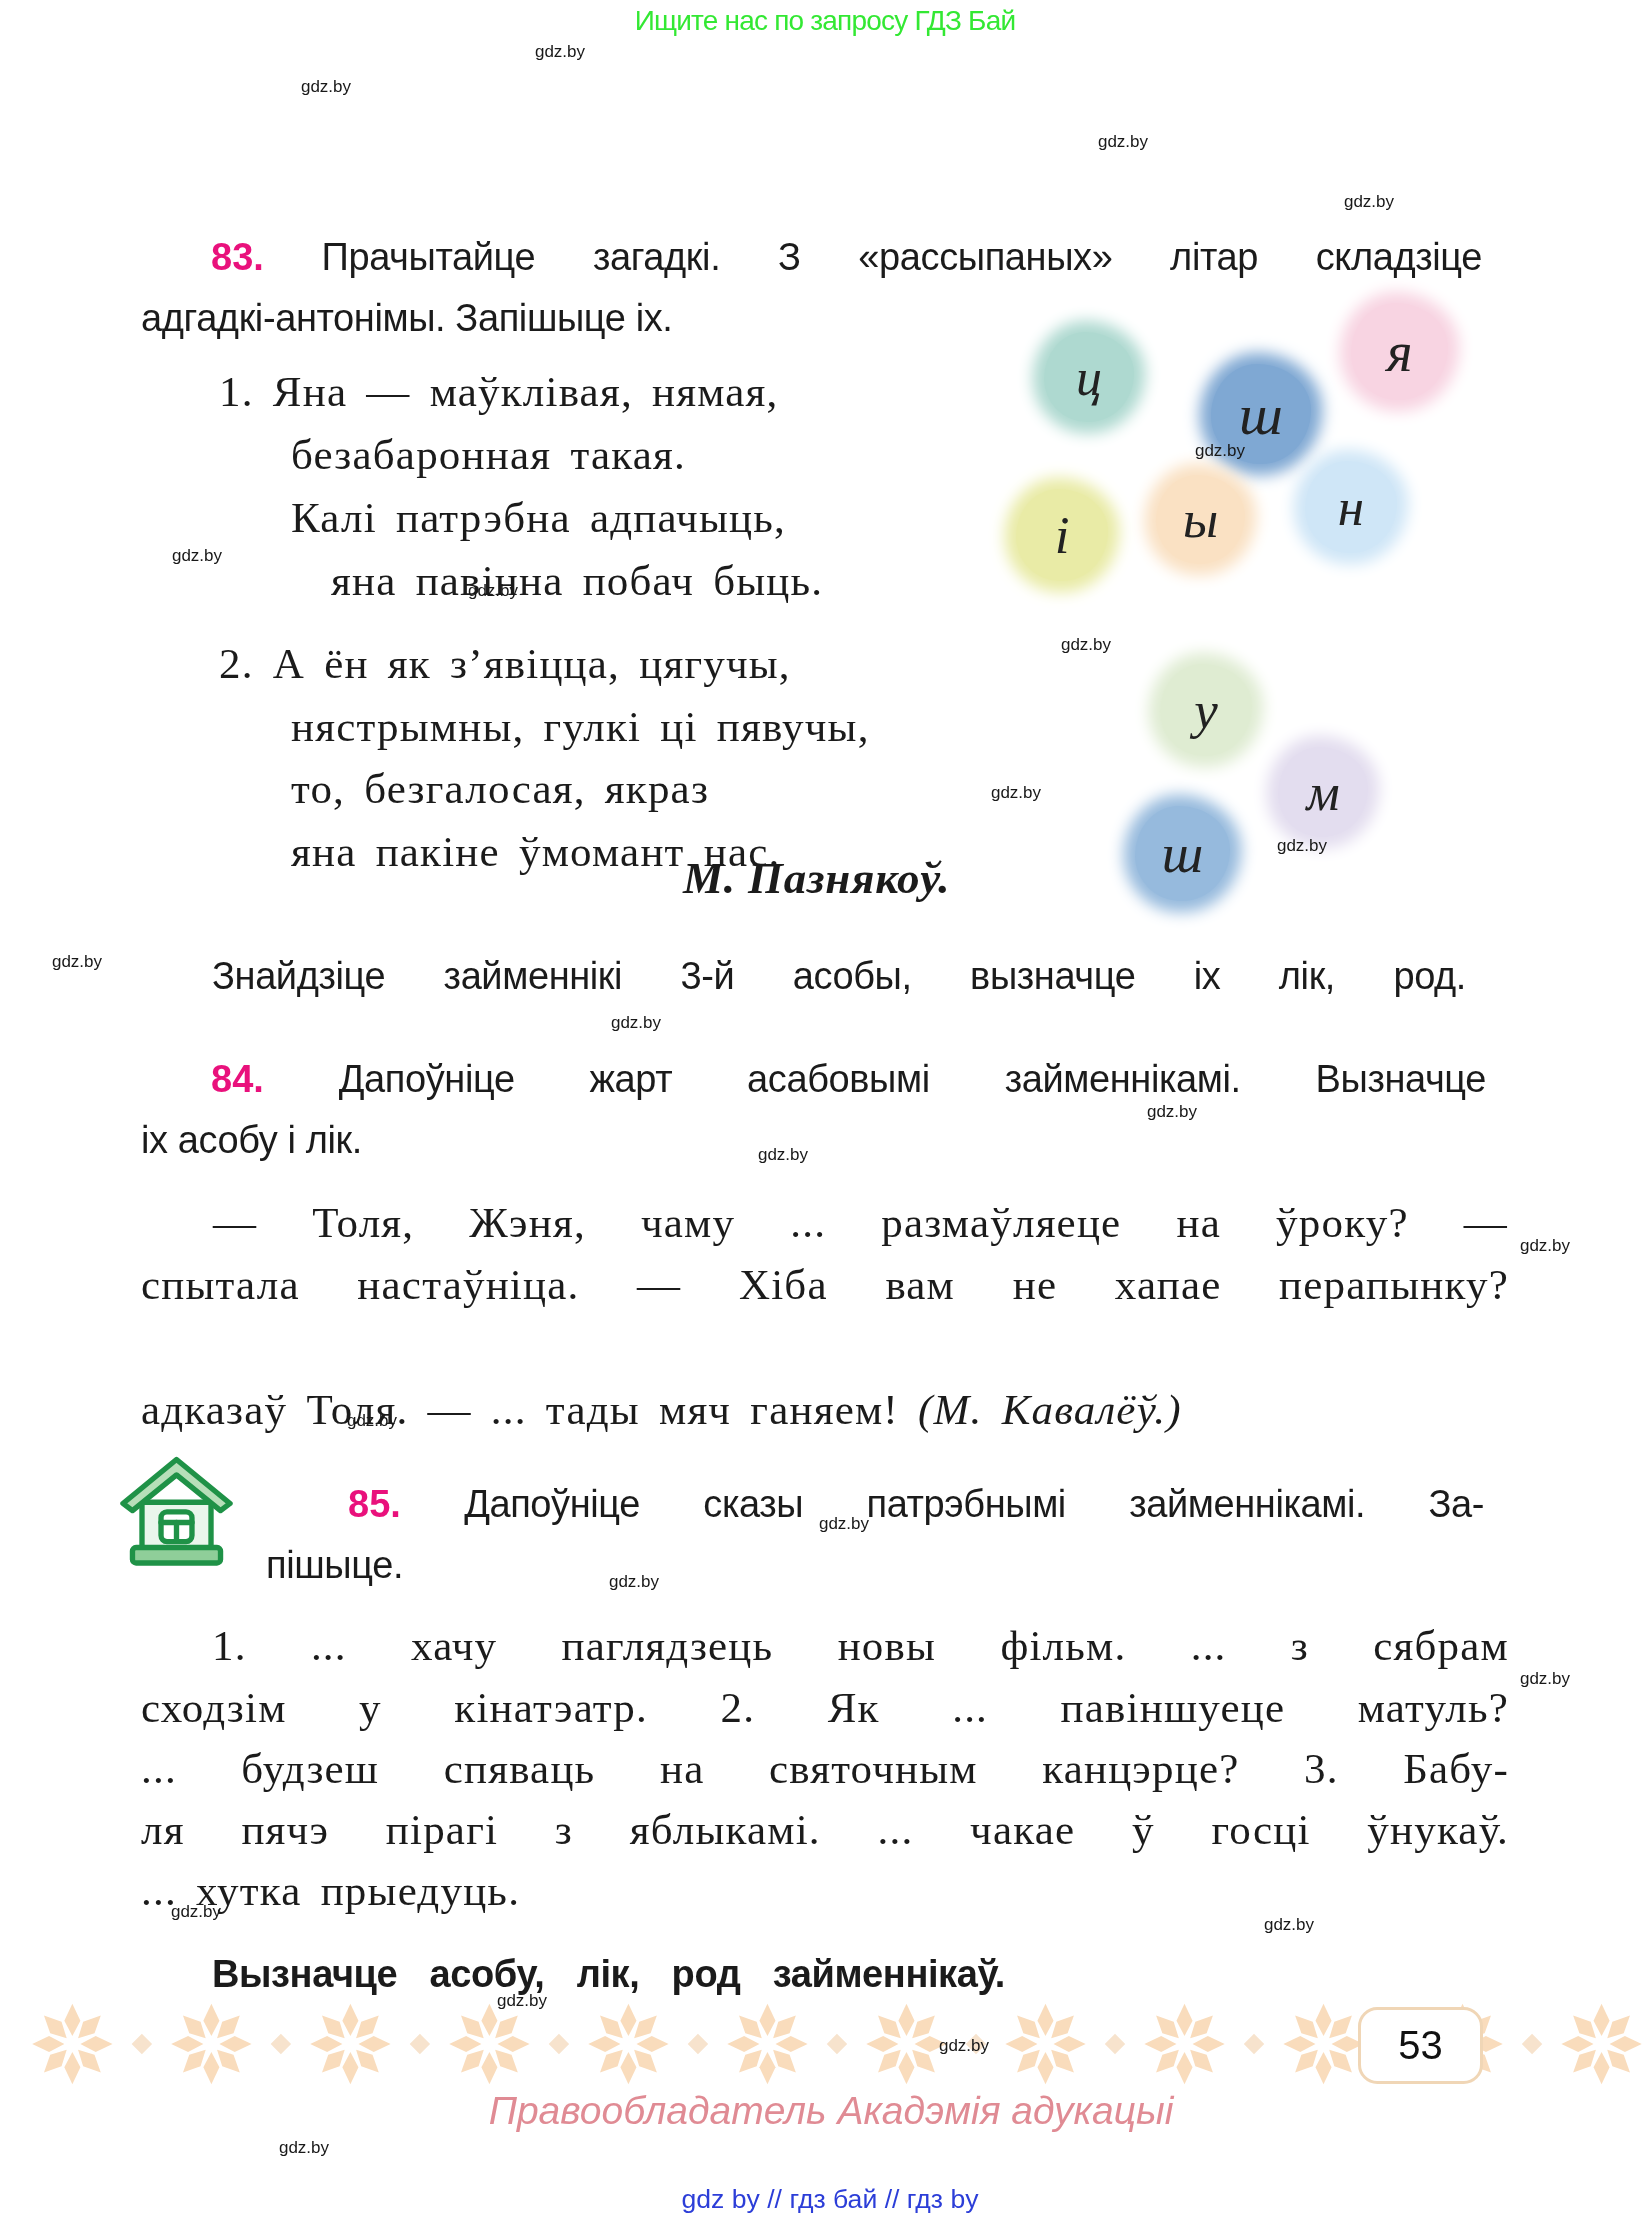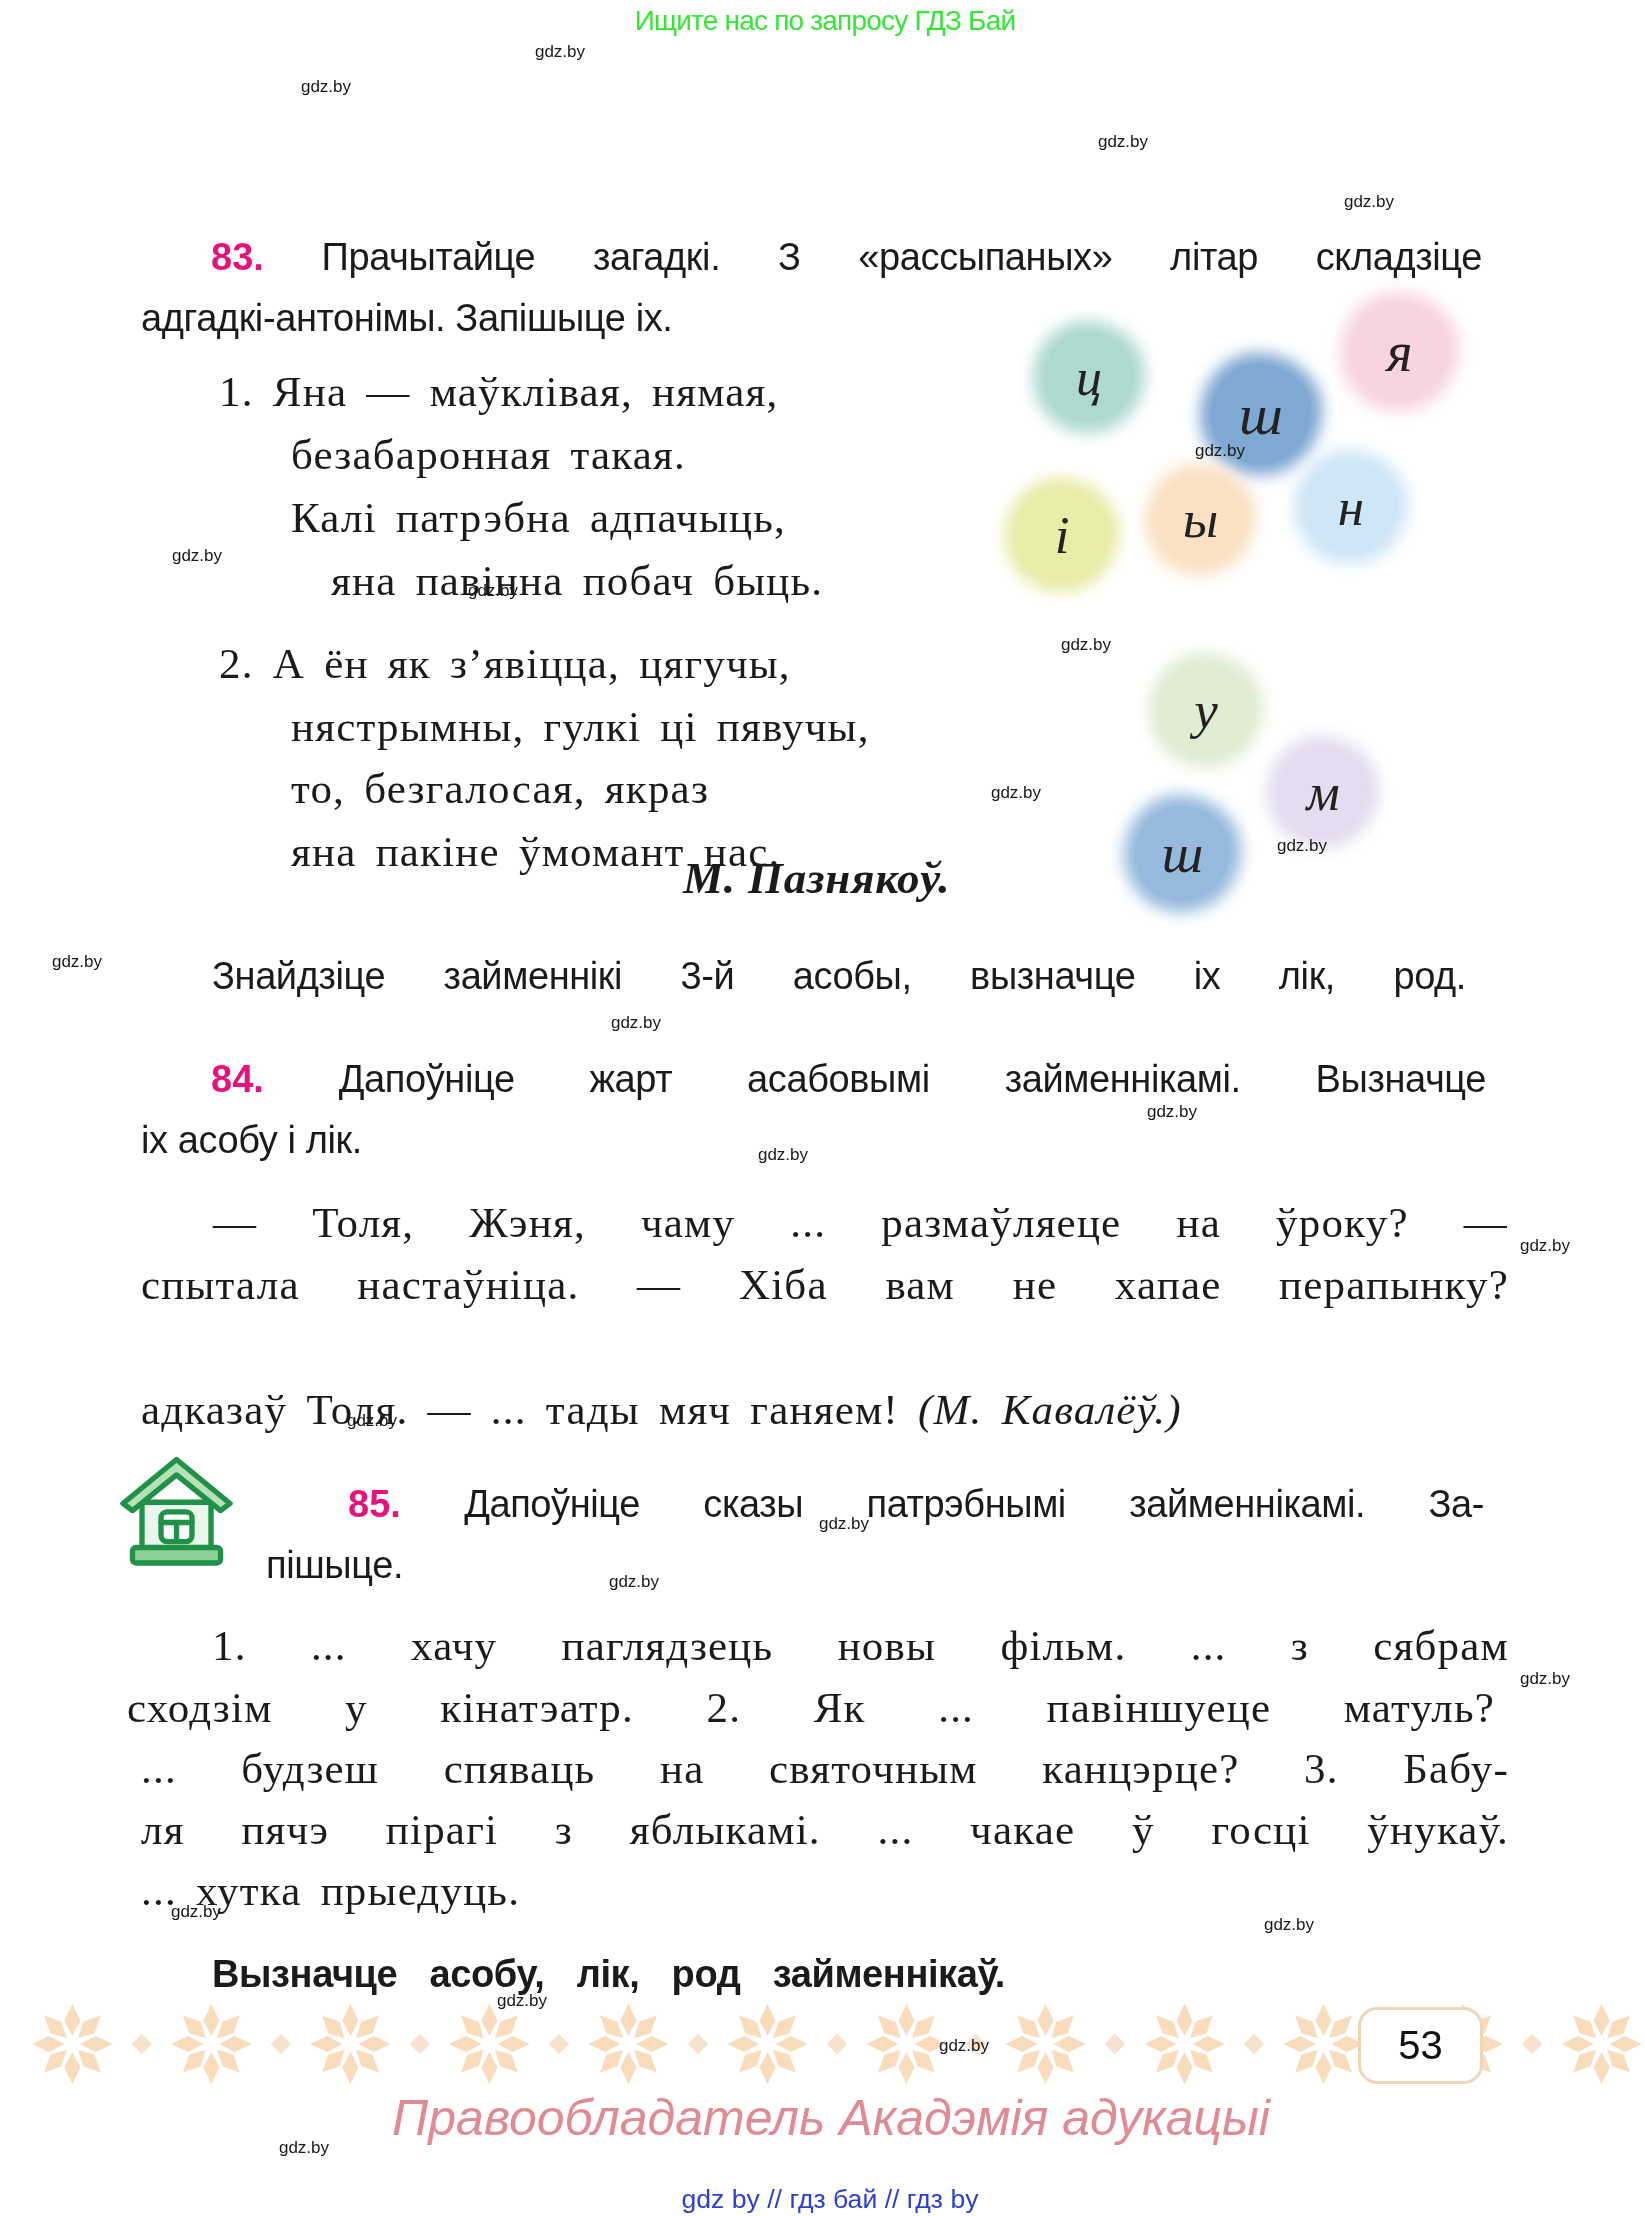--- a/index.html
+++ b/index.html
@@ -15,21 +15,21 @@
       font-family:"Liberation Sans",sans-serif;white-space:nowrap;}
   .bubble{position:absolute;display:flex;align-items:center;justify-content:center;
           border-radius:46% 54% 50% 48% / 52% 46% 54% 48%;}
   .bubble span{font-family:"Liberation Serif",serif;font-style:italic;color:#222;}
   .author{font-family:"Liberation Serif",serif;font-style:italic;font-size:45px;letter-spacing:0.8px;font-weight:bold;}
   .ital{font-family:"Liberation Serif",serif;font-style:italic;}
   #band{position:absolute;left:0;top:1999px;width:1645px;height:90px;}
   #badge{position:absolute;left:1358px;top:2007px;width:119px;height:71px;background:#fff;
          border:3.2px solid #f0d6b6;border-radius:19.3px;display:flex;align-items:center;justify-content:center;
          font-size:40px;color:#111;z-index:3;}
-  .copyright{color:#e08b94;font-style:italic;font-size:50px;transform:translateX(-50%);letter-spacing:0;}
+  .copyright{color:#e08b94;font-style:italic;font-size:39px;transform:translateX(-50%);letter-spacing:0;}
   .bluefoot{color:#2c3ed8;font-size:26.6px;transform:translateX(-50%);letter-spacing:0;}
   #house{position:absolute;left:117px;top:1448px;width:119px;height:130px;}
 </style>
 </head>
 <body>
 
 <div id="page">
 
   <div class="abs promo" style="left:825px;top:4.8px;">Ищите нас по запросу ГДЗ Бай</div>
 
@@ -107,21 +107,21 @@
     </g>
   </svg>
 
   <div class="abs sans j" style="left:348px;top:1482px;width:1136px;">
     <span class="exnum">85.</span>
     <span>Дапоўніце сказы патрэбнымі займеннікамі. За-</span>
   </div>
   <div class="abs sans" style="left:266px;top:1543px;">пішыце.</div>
 
   <div class="abs serif j" style="left:212px;top:1620px;width:1297px;">1. ... хачу паглядзець новы фільм. ... з сябрам</div>
-  <div class="abs serif j" style="left:127px;top:1682px;width:1368px;font-family:Liberation Serif, serif;">сходзім у кінатэатр. 2. Як ... павіншуеце матуль?</div>
+  <div class="abs serif j" style="left:141px;top:1682px;width:1368px;font-family:Liberation Serif, serif;">сходзім у кінатэатр. 2. Як ... павіншуеце матуль?</div>
   <div class="abs serif j" style="left:141px;top:1743px;width:1368px;">... будзеш спяваць на святочным канцэрце? 3. Бабу-</div>
   <div class="abs serif j" style="left:141px;top:1804px;width:1368px;">ля пячэ пірагі з яблыкамі. ... чакае ў госці ўнукаў.</div>
   <div class="abs serif" style="left:141px;top:1865px;">... хутка прыедуць.</div>
 
   <div class="abs sans j" style="left:212px;top:1952px;width:793px;font-weight:bold;">Вызначце асобу, лік, род займеннікаў.</div>
 
   <div id="band"><svg width="1645" height="90" viewBox="0 0 2043 112" xmlns="http://www.w3.org/2000/svg">
         <g transform="translate(88,56) rotate(0)">
           <polygon points="0,-10 10,-29 0,-50 -10,-29" fill="#f9dcbc"></polygon>
         </g>

